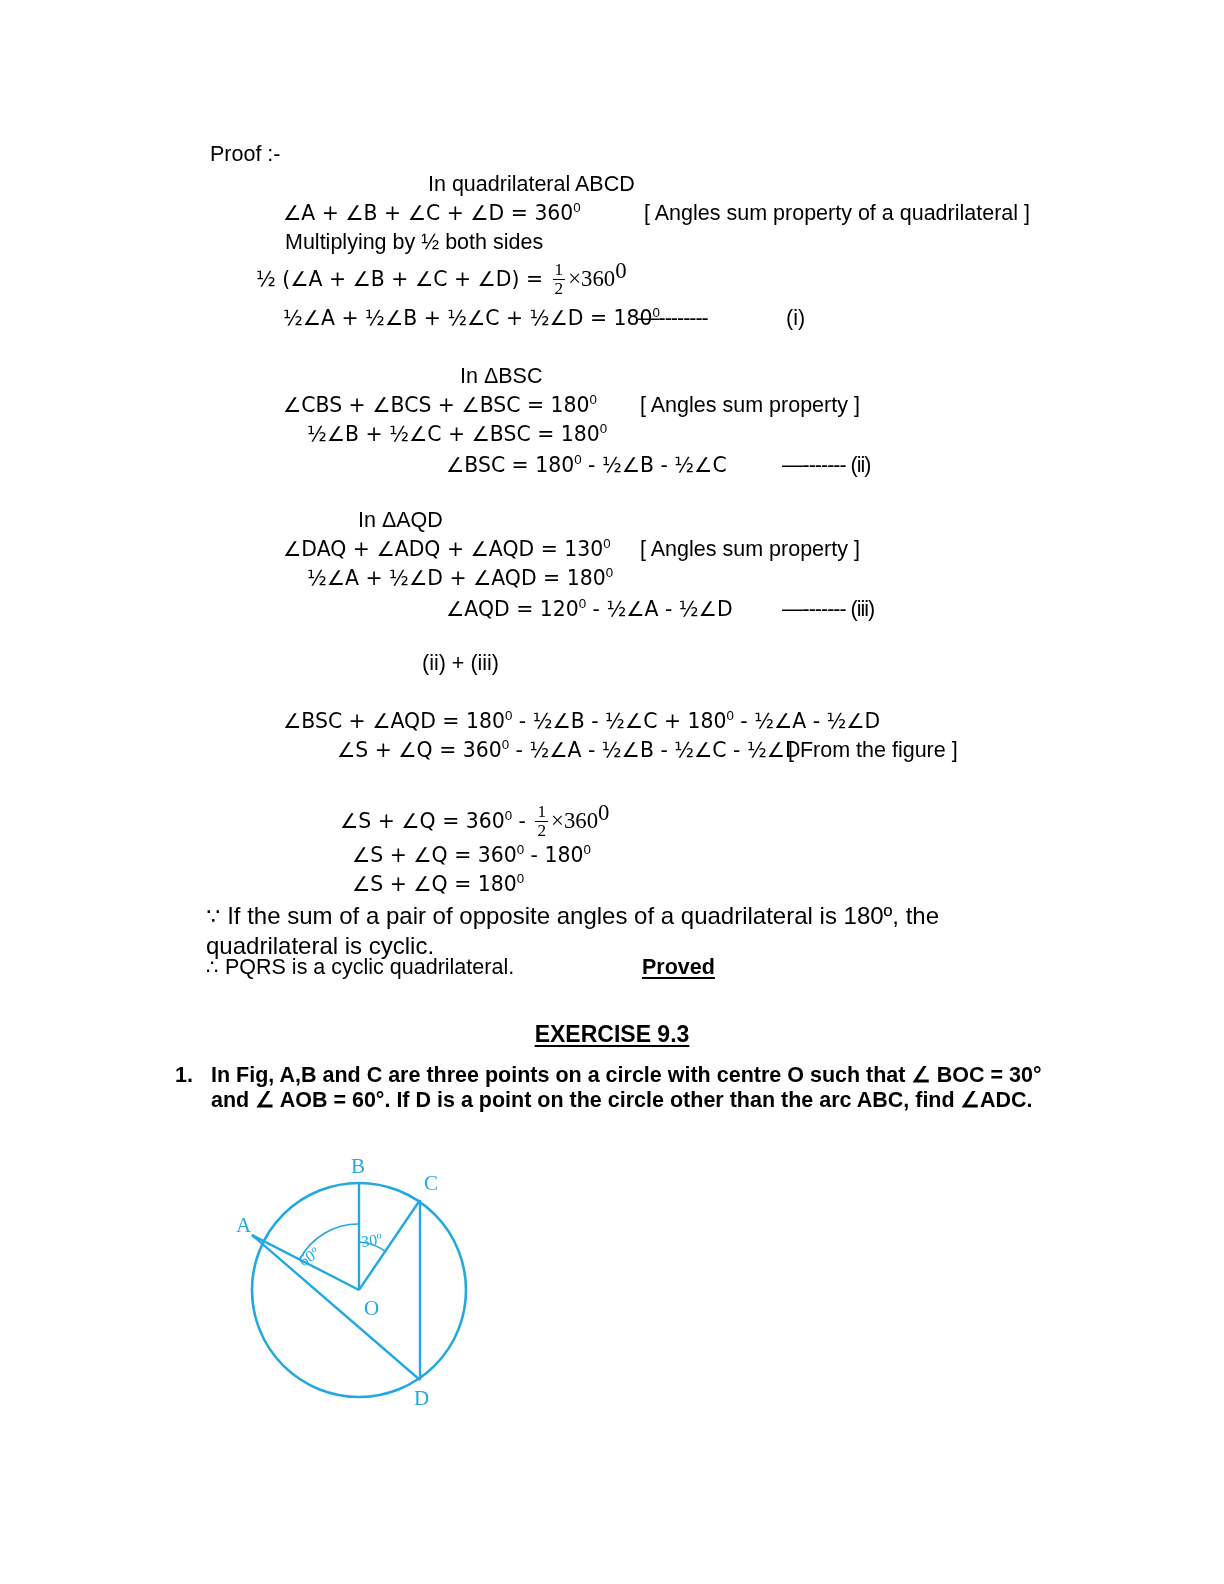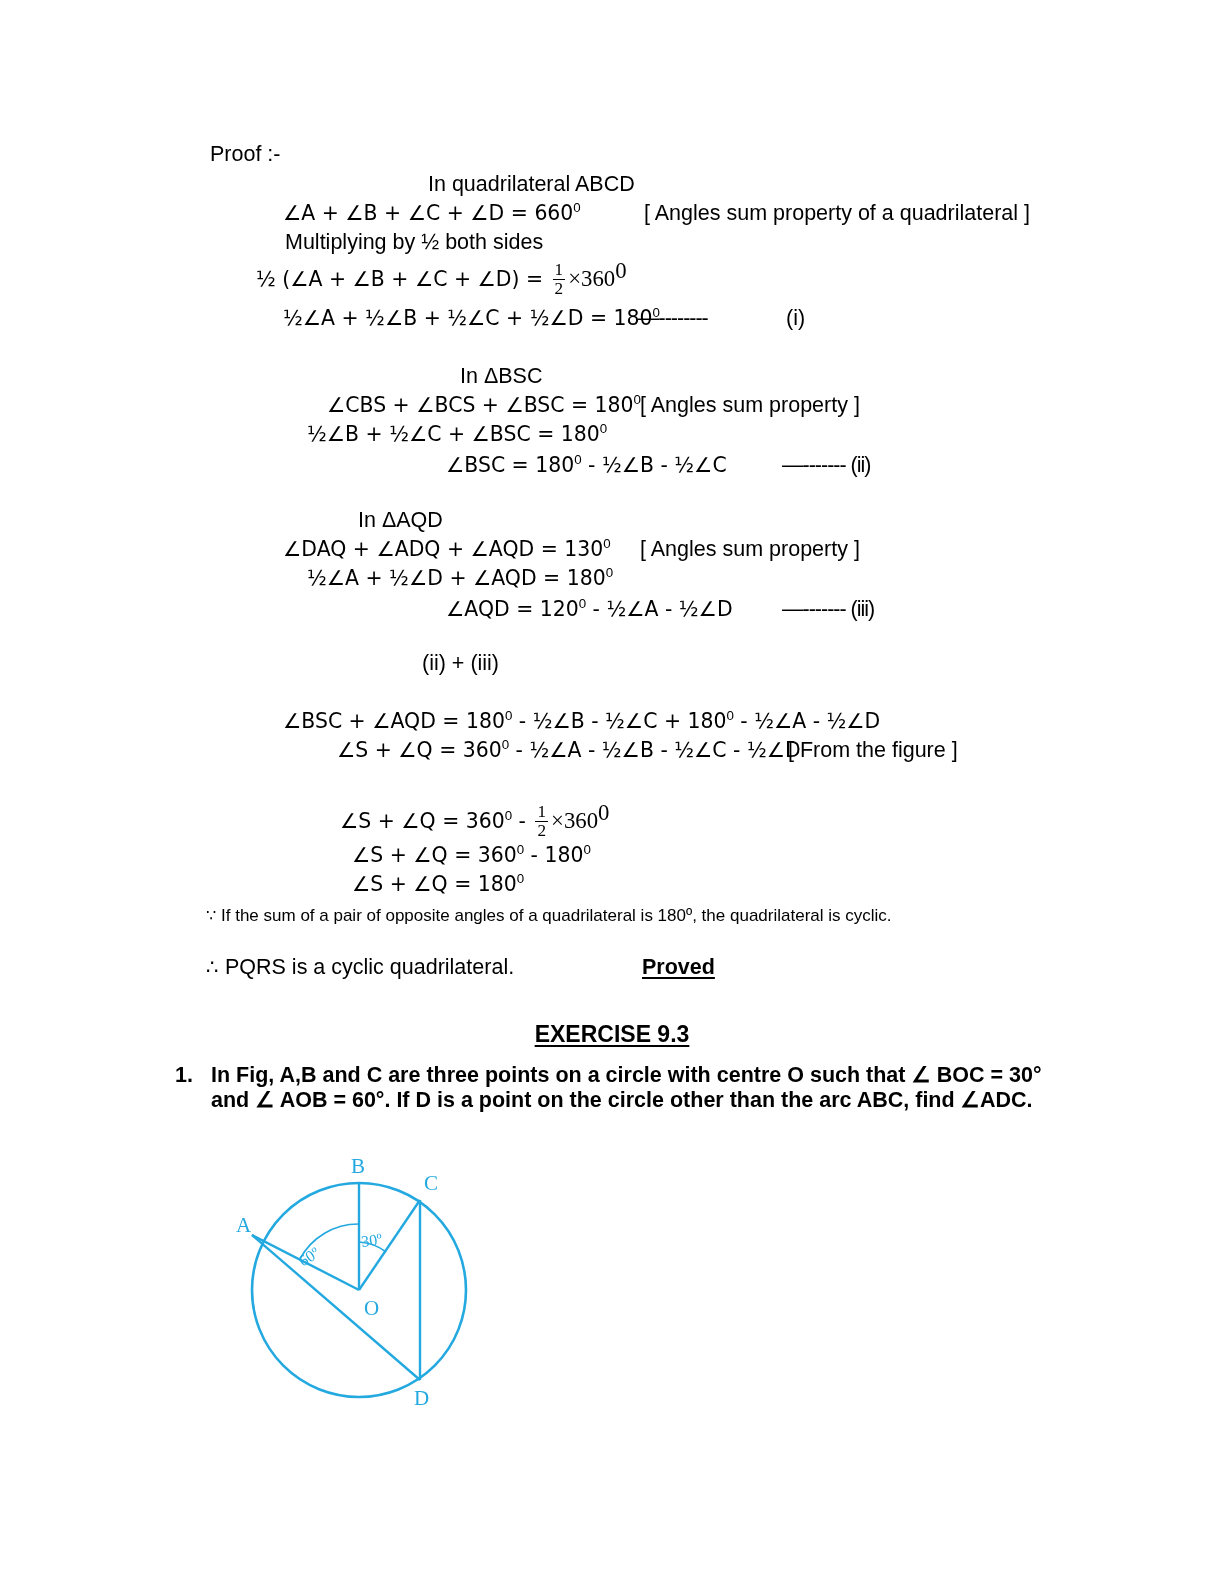--- a/index.html
+++ b/index.html
@@ -95,21 +95,21 @@
   }
 
   .proved {
     font-weight: bold;
     text-decoration: underline;
     text-underline-offset: 3px;
   }
 
   .conclusion {
     position: absolute;
-    font-size: 17px;
+    font-size: 24px;
     line-height: 30px;
     width: 850px;
   }
 
   
   #figure {
     position: absolute;
     left: 228px;
     top: 1135px;
     width: 280px;
@@ -130,39 +130,39 @@
 </head>
 <body>
 
 <div class="page">
 
   <div class="line" style="left:210px; top:144px;">Proof :-</div>
 
   <div class="line" style="left:428px; top:174px;">In quadrilateral ABCD</div>
 
   <div class="line" style="left:283px; top:203px;">
-    <span class="ang">∠A + ∠B + ∠C + ∠D = 660</span><span class="sup">0</span>
+    <span class="ang">∠A + ∠B + ∠C + ∠D = 360</span><span class="sup">0</span>
   </div>
   <div class="line" style="left:644px; top:203px;">[ Angles sum property of a quadrilateral ]</div>
 
   <div class="line" style="left:285px; top:232px;">Multiplying by ½ both sides</div>
 
   <div class="line" style="left:256px; top:262px;">
     <span class="ang">½ (∠A + ∠B + ∠C + ∠D) = </span><span class="frac"><span class="num">1</span><span class="den">2</span></span><span class="serifnum">×</span><span class="serifnum">360</span><span class="sup serifnum">0</span>
   </div>
 
   <div class="line" style="left:283px; top:308px;">
     <span class="ang">½∠A + ½∠B + ½∠C + ½∠D = 180</span><span class="sup">0</span>
   </div>
   <div class="line dashrule" style="left:638px; top:308px;">—--------</div>
   <div class="line" style="left:786px; top:308px;">(i)</div>
 
   <div class="line" style="left:428px; top:366px;margin-left:32px;">In ΔBSC</div>
 
-  <div class="line" style="left:283px; top:395px;margin-left:44px;">
+  <div class="line" style="left:283px; top:395px;">
     <span class="ang">∠CBS + ∠BCS + ∠BSC = 180</span><span class="sup">0</span>
   </div>
   <div class="line" style="left:640px; top:395px;">[ Angles sum property ]</div>
 
   <div class="line" style="left:307px; top:424px;">
     <span class="ang">½∠B + ½∠C + ∠BSC = 180</span><span class="sup">0</span>
   </div>
 
   <div class="line" style="left:446px; top:455px;">
     <span class="ang">∠BSC = 180</span><span class="sup">0</span><span class="ang"> - ½∠B - ½∠C</span>

